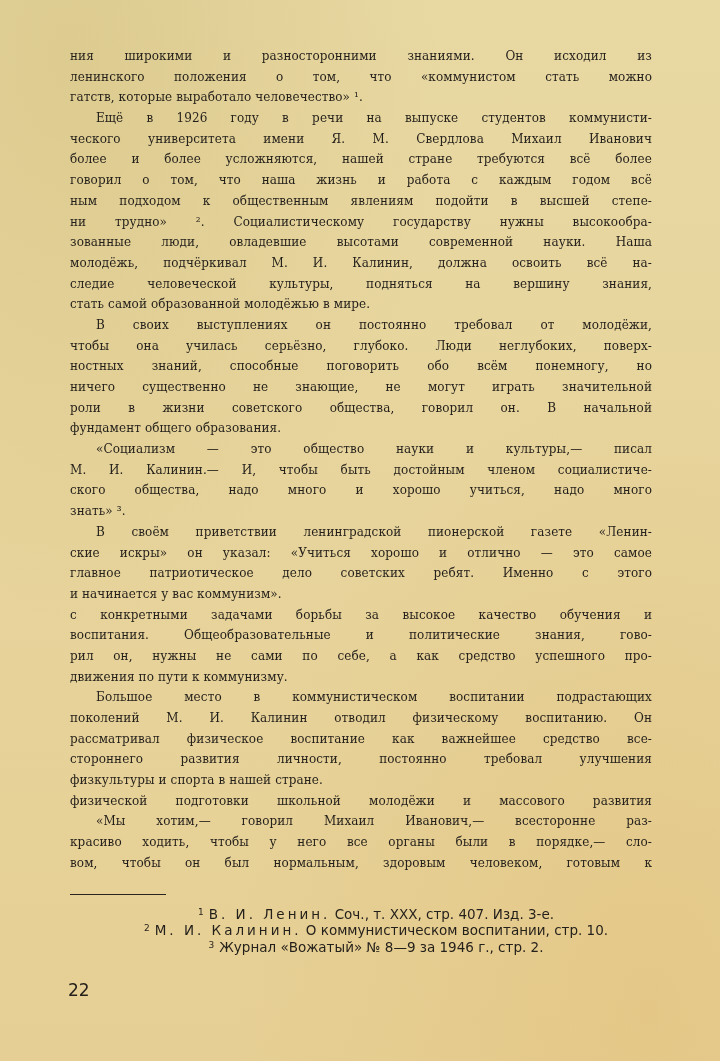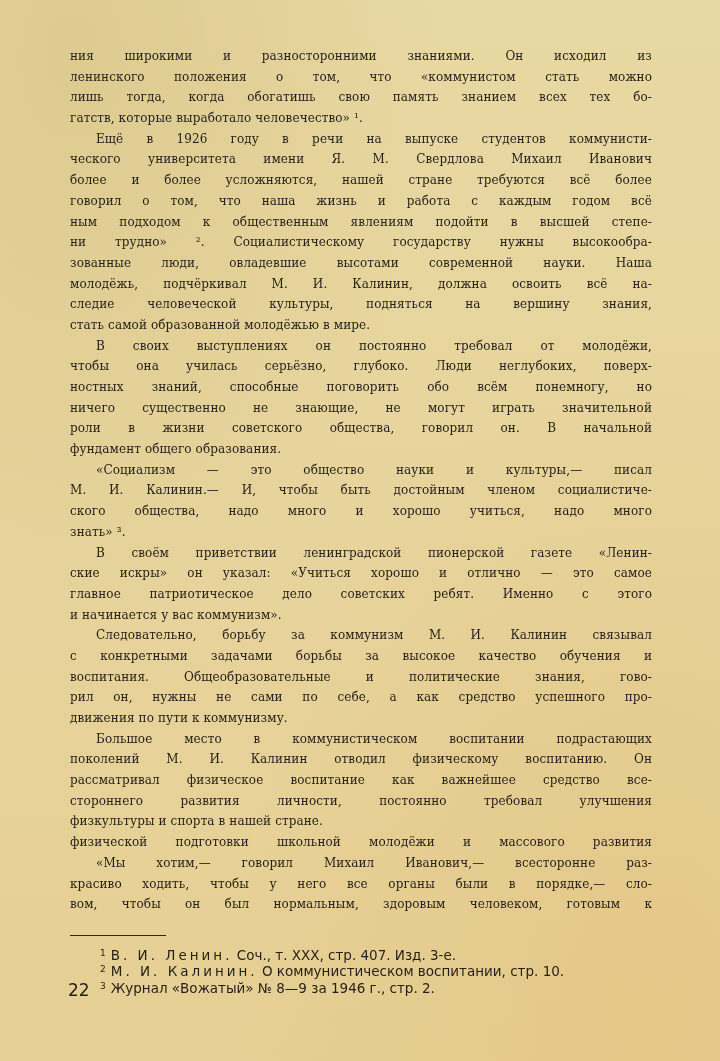--- a/index.html
+++ b/index.html
@@ -17,33 +17,32 @@
   .page { position: absolute; left: 70px; top: 46px; width: 582px; }
   .line {
     height: 20.7px; line-height: 20.7px;
     font-size: 12px; white-space: nowrap;
     text-align: justify; text-align-last: justify;
     letter-spacing: 0.1px;
   }
   .line.last { text-align-last: left; }
   .line.indent { padding-left: 26px; }
   .footrule { width: 96px; height: 0; border-top: 1.5px solid #2a2520; margin: 20px 0 9px 0; }
-  .fn { font-size: 13.5px; line-height: 16.5px; height: 16.5px; padding-left: 30px; white-space: nowrap; font-family: "DejaVu Sans", "Liberation Sans", sans-serif; }
+  .fn { font-size: 13.5px; line-height: 16.5px; height: 16.5px; padding-left: 30px; white-space: nowrap; font-family: "DejaVu Sans", "Liberation Sans", sans-serif; text-align: center; }
   .fn sup { font-size: 9px; vertical-align: 4px; margin-right: 5px; }
   .spaced { letter-spacing: 3px; }
   .pagenum { position: absolute; left: 68px; top: 980px; font-size: 17px; font-family: "DejaVu Sans", "Liberation Sans", sans-serif; color: #231f1a; }
 </style>
 </head>
 <body>
 
 <div class="page">
   <div id="text-block">
       <div class="line">ния широкими и разносторонними знаниями. Он исходил из</div>
       <div class="line">ленинского положения о том, что «коммунистом стать можно</div>
-      <div class="line">лишь тогда, когда обогатишь свою память знанием всех тех бо-</div>
       <div class="line last">гатств, которые выработало человечество» ¹.</div>
       <div class="line indent">Ещё в 1926 году в речи на выпуске студентов коммунисти-</div>
       <div class="line">ческого университета имени Я. М. Свердлова Михаил Иванович</div>
       <div class="line">более и более усложняются, нашей стране требуются всё более</div>
       <div class="line">говорил о том, что наша жизнь и работа с каждым годом всё</div>
       <div class="line">ным подходом к общественным явлениям подойти в высшей степе-</div>
       <div class="line">ни трудно» ². Социалистическому государству нужны высокообра-</div>
       <div class="line">зованные люди, овладевшие высотами современной науки. Наша</div>
       <div class="line">молодёжь, подчёркивал М. И. Калинин, должна освоить всё на-</div>
       <div class="line">следие человеческой культуры, подняться на вершину знания,</div>
@@ -55,21 +54,20 @@
       <div class="line">роли в жизни советского общества, говорил он. В начальной</div>
       <div class="line last">фундамент общего образования.</div>
       <div class="line indent">«Социализм — это общество науки и культуры,— писал</div>
       <div class="line">М. И. Калинин.— И, чтобы быть достойным членом социалистиче-</div>
       <div class="line">ского общества, надо много и хорошо учиться, надо много</div>
       <div class="line last">знать» ³.</div>
       <div class="line indent">В своём приветствии ленинградской пионерской газете «Ленин-</div>
       <div class="line">ские искры» он указал: «Учиться хорошо и отлично — это самое</div>
       <div class="line">главное патриотическое дело советских ребят. Именно с этого</div>
       <div class="line last">и начинается у вас коммунизм».</div>
-      <div class="line indent">Следовательно, борьбу за коммунизм М. И. Калинин связывал</div>
       <div class="line">с конкретными задачами борьбы за высокое качество обучения и</div>
       <div class="line">воспитания. Общеобразовательные и политические знания, гово-</div>
       <div class="line">рил он, нужны не сами по себе, а как средство успешного про-</div>
       <div class="line last">движения по пути к коммунизму.</div>
       <div class="line indent">Большое место в коммунистическом воспитании подрастающих</div>
       <div class="line">поколений М. И. Калинин отводил физическому воспитанию. Он</div>
       <div class="line">рассматривал физическое воспитание как важнейшее средство все-</div>
       <div class="line">стороннего развития личности, постоянно требовал улучшения</div>
       <div class="line last">физкультуры и спорта в нашей стране.</div>
       <div class="line">физической подготовки школьной молодёжи и массового развития</div>

